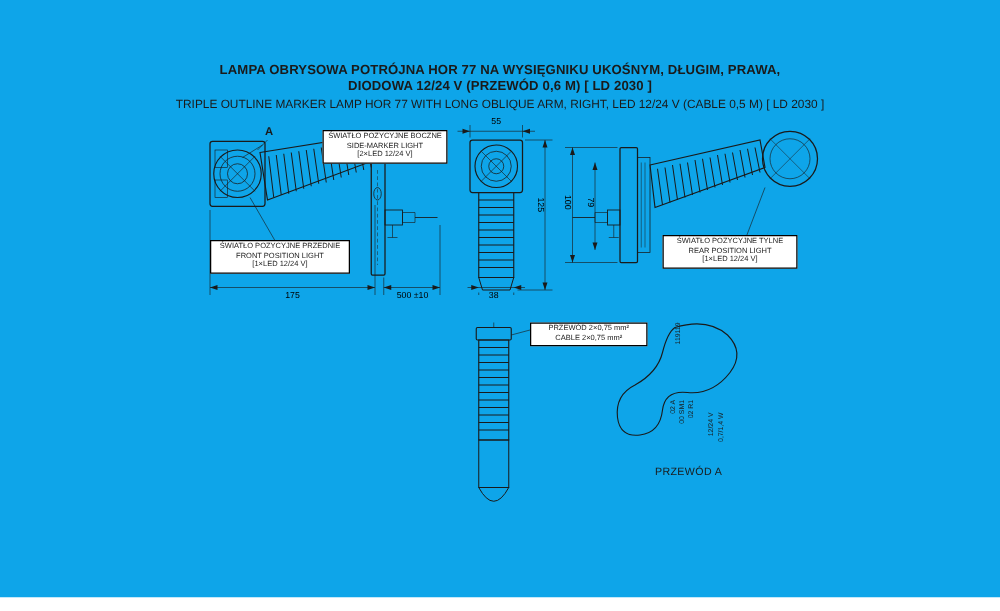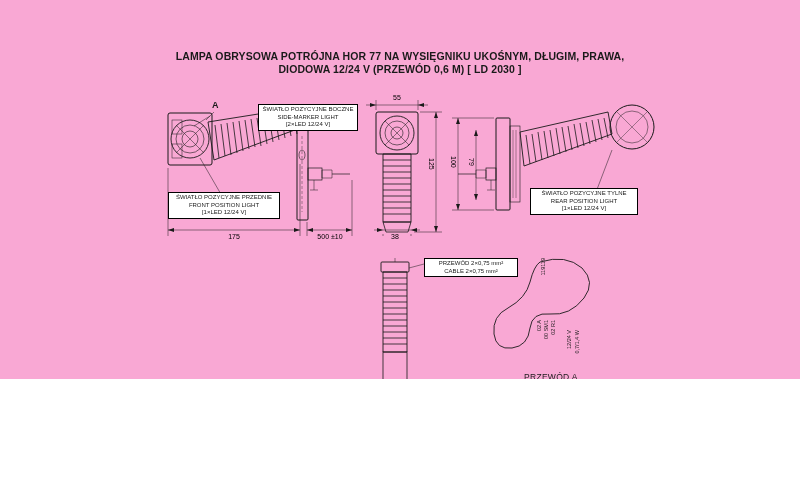--- a/index.html
+++ b/index.html
@@ -3,22 +3,22 @@
 <meta charset="utf-8">
 <style>
   html, body {
     margin: 0;
     padding: 0;
     background: #ffffff;
   }
   #page {
     position: relative;
     width: 800px;
-    height: 379px;
-    background: #f9a8d4;
+    height: 478px;
+    background: #0ea5e9;
     font-family: "Liberation Sans", sans-serif;
     color: #1a1a1a;
     overflow: hidden;
   }
   .title-block {
     position: absolute;
     left: 0;
     top: 50px;
     width: 800px;
     text-align: center;
@@ -85,20 +85,21 @@
   }
 </style>
 </head>
 <body>
 
 <div id="page">
 
   <div class="title-block">
     <div class="title-pl">LAMPA OBRYSOWA POTRÓJNA HOR 77 NA WYSIĘGNIKU UKOŚNYM, DŁUGIM, PRAWA,</div>
     <div class="title-pl">DIODOWA 12/24 V (PRZEWÓD 0,6 M) [ LD 2030 ]</div>
+    <div class="title-en">TRIPLE OUTLINE MARKER LAMP HOR 77 WITH LONG OBLIQUE ARM, RIGHT, LED 12/24 V (CABLE 0,5 M) [ LD 2030 ]</div>
   </div>
 
   <svg class="draw" width="800" height="489">
     <g stroke="#1a1a1a" fill="none" stroke-width="0.8">
 
       <g>
         <rect x="168" y="113" width="44" height="52" rx="2" stroke-width="1"></rect>
         <circle cx="190" cy="139" r="19" stroke-width="0.9"></circle>
         <circle cx="190" cy="139" r="14" stroke-width="0.6"></circle>
         <circle cx="190" cy="139" r="8" stroke-width="0.6"></circle>

